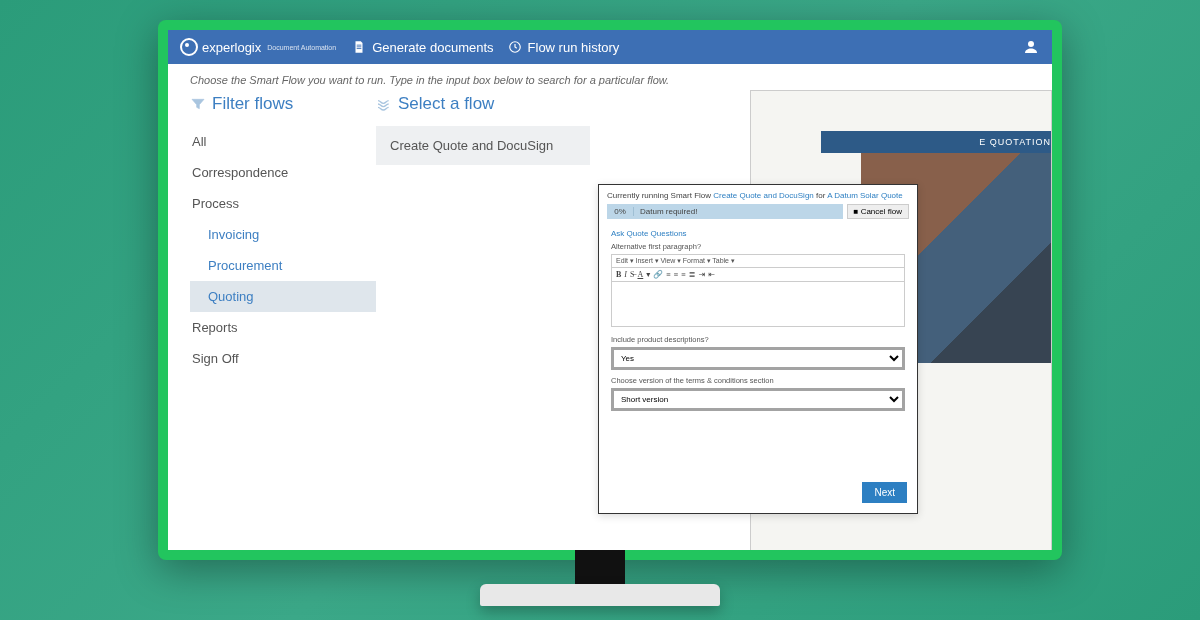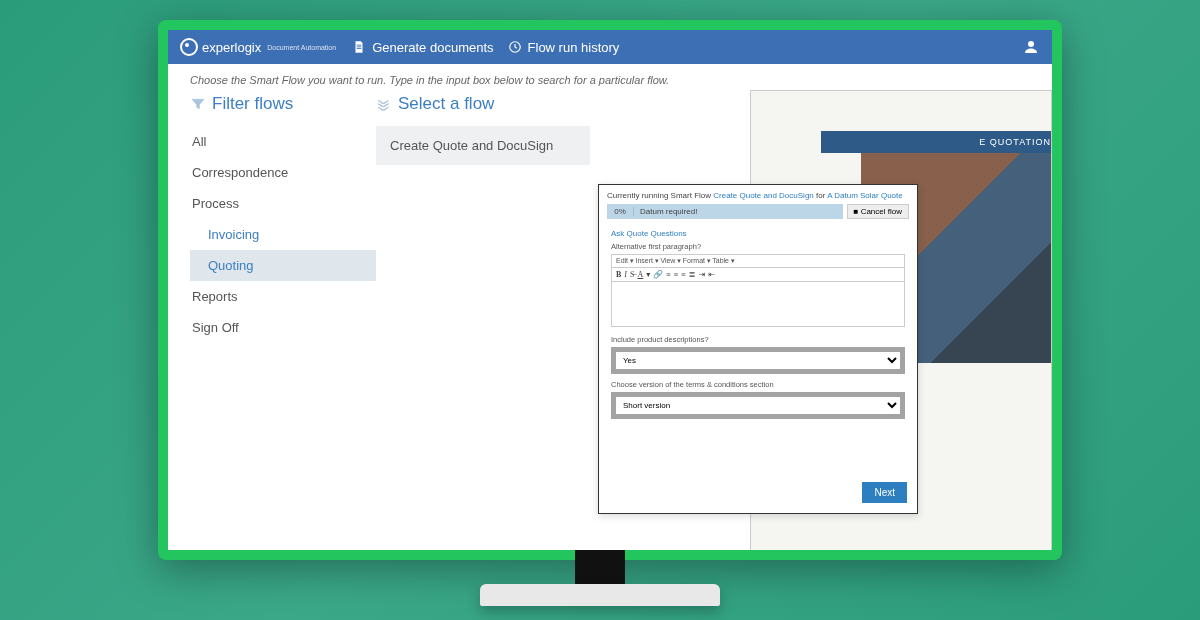--- a/index.html
+++ b/index.html
@@ -44,21 +44,21 @@
   .modal .prog .pct{width:26px;text-align:center;border-right:1px solid #9fbfd4}
   .modal .prog .lbl{padding:3px 6px}
   .modal .cancel{background:#eee;border:1px solid #ccc;padding:2px 6px;font-size:8px;cursor:pointer;white-space:nowrap}
   .modal .section-title{color:#2d7fc2;padding:4px 12px 2px;font-size:8px}
   .modal .field{padding:2px 12px 4px}
   .modal .field label{display:block;font-size:7.5px;margin-bottom:3px;color:#555}
   .modal .editor-bar{border:1px solid #ccc;border-bottom:none;font-size:7px;color:#555;padding:2px 4px}
   .modal .editor-tb{border:1px solid #ccc;border-bottom:none;padding:2px 4px;display:flex;gap:3px;flex-wrap:wrap}
   .modal .editor-tb span{font-size:8px;font-family:Georgia,serif;color:#444}
   .modal .editor-body{border:1px solid #ccc;height:46px;padding:4px;font-size:8px;color:#777;resize:none;width:100%;box-sizing:border-box}
-  .modal select{width:100%;border:5px solid #a3a3a3;font-size:8px;padding:3px;background:#fff}
+  .modal select{width:100%;border:3px solid #a3a3a3;font-size:8px;padding:3px;background:#fff}
   .modal .next{position:absolute;right:10px;bottom:10px;background:#2d7fc2;color:#fff;border:none;padding:5px 12px;font-size:10px;cursor:pointer}
 </style>
 </head>
 <body>
 
 <div class="monitor">
   <div class="screen">
 
     <div class="topbar">
       <div class="brand">
@@ -97,20 +97,21 @@
           <svg class="ticon" viewBox="0 0 24 24">
               <path d="M3 5h18l-7 8v6l-4-2v-4z"></path>
             </svg>
           <span>Filter flows</span>
         </div>
         <div class="filter-list">
           <div class="filter-item">All</div>
           <div class="filter-item">Correspondence</div>
           <div class="filter-item">Process</div>
           <div class="filter-sub">Invoicing</div>
+          <div class="filter-sub">Procurement</div>
           <div class="filter-sub active">Quoting</div>
           <div class="filter-item">Reports</div>
           <div class="filter-item">Sign Off</div>
         </div>
       </div>
 
       <div class="mid">
         <div class="panel-title">
           <svg class="ticon" viewBox="0 0 24 24">
               <path d="M3 7c4 0 4 4 8 4s4-4 8-4M3 12c4 0 4 4 8 4s4-4 8-4M3 17c4 0 4 4 8 4s4-4 8-4" fill="none" stroke="#a9c5df" stroke-width="2"></path>

